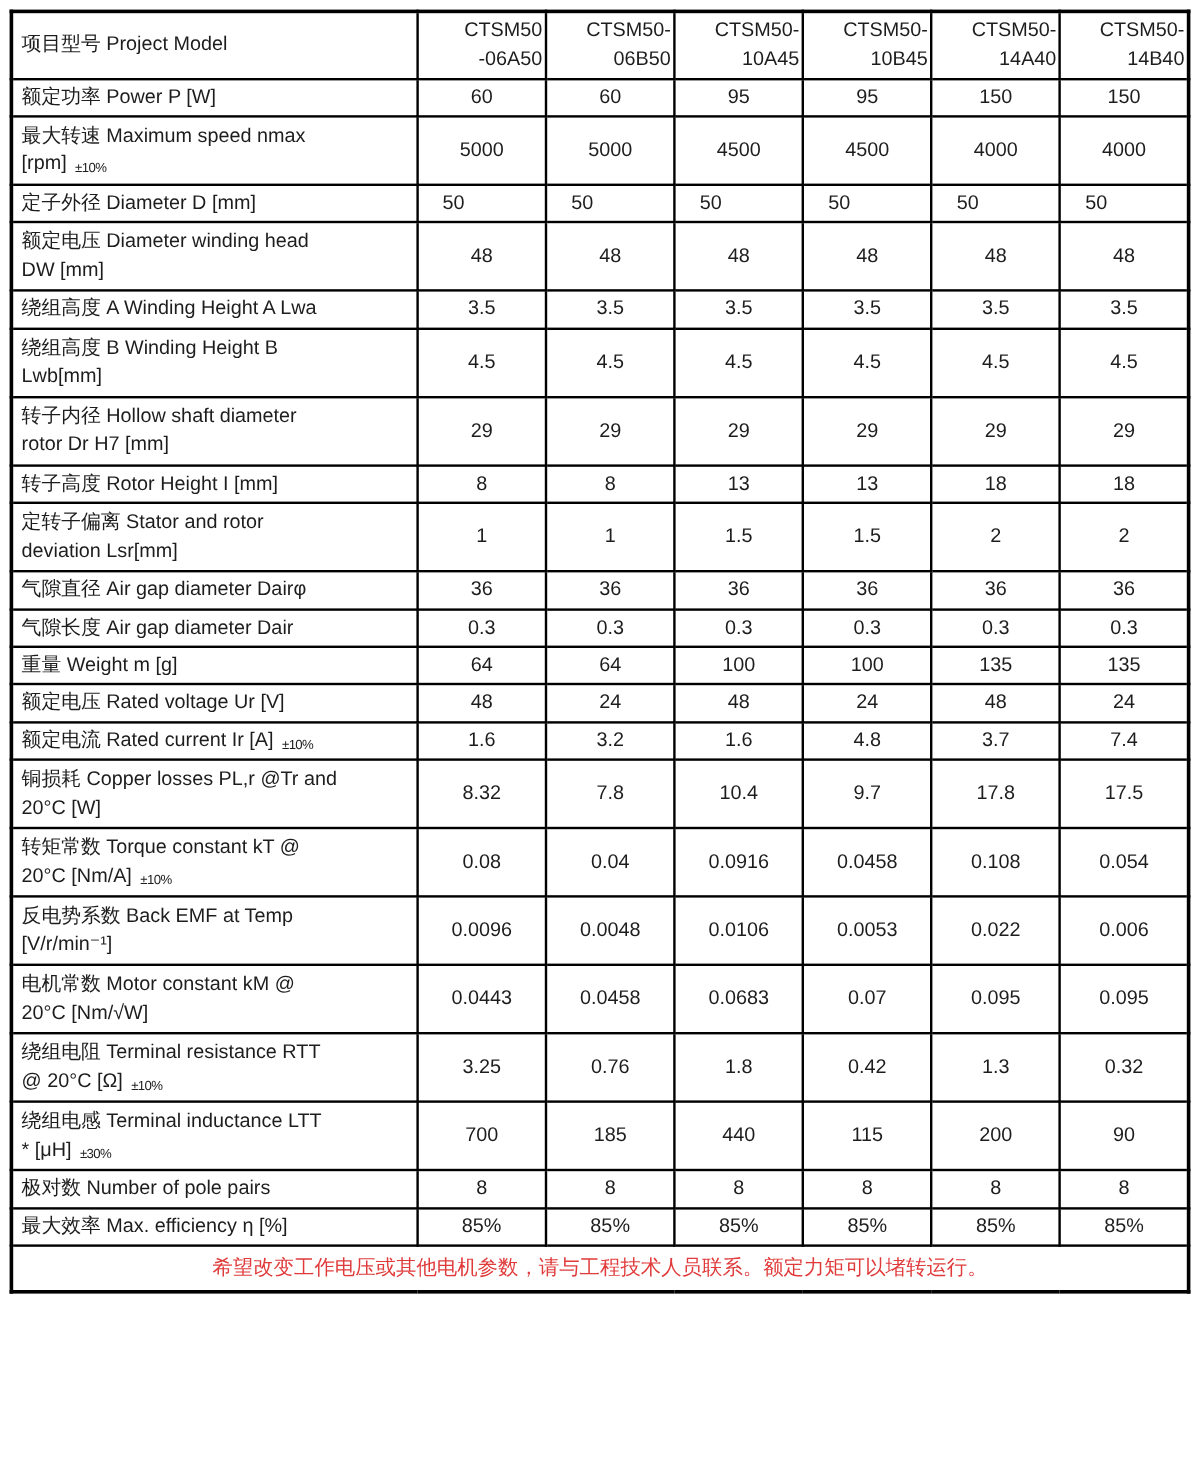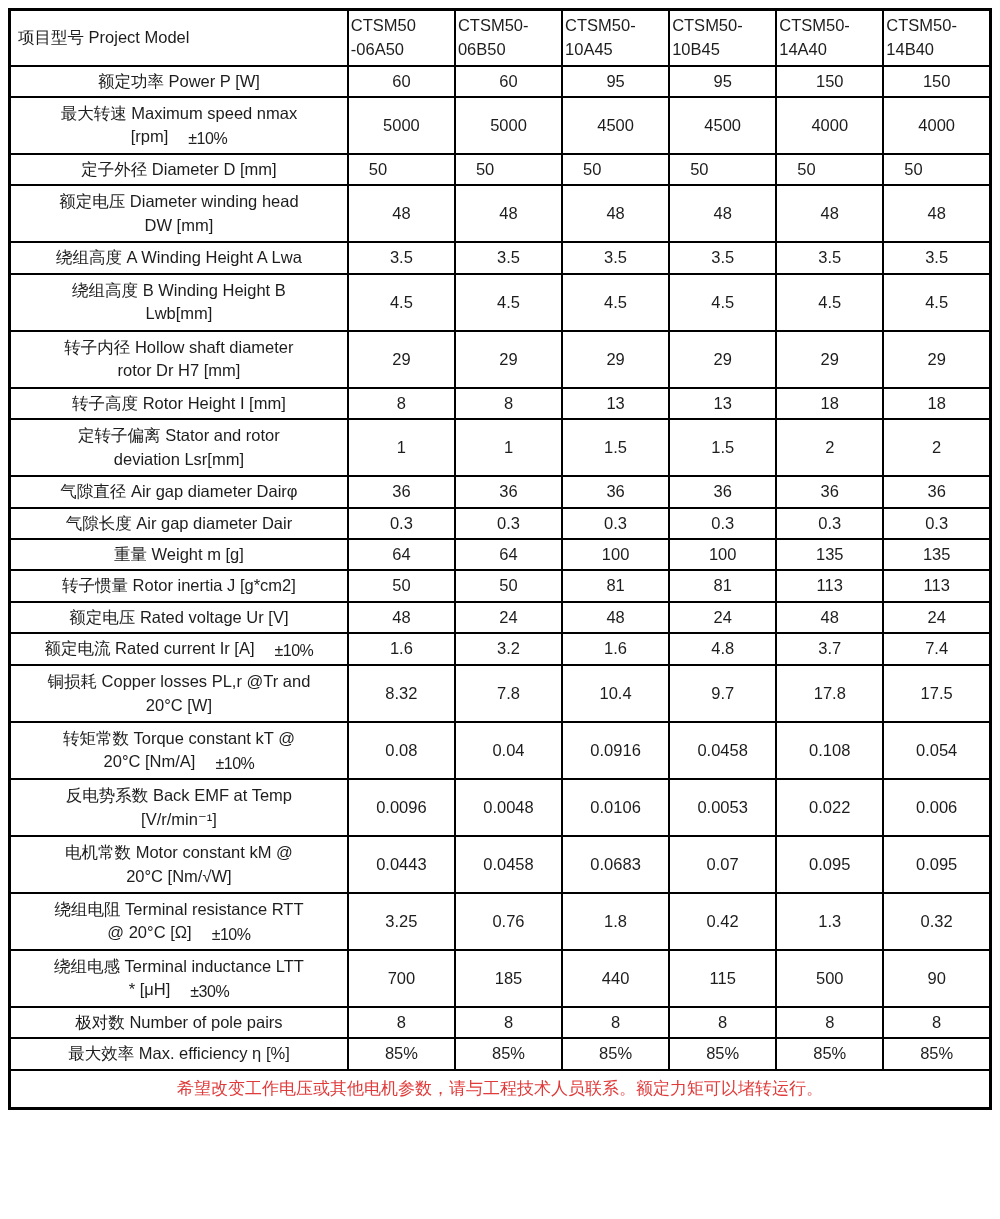--- a/index.html
+++ b/index.html
@@ -22,32 +22,32 @@
     border: 2px solid #000000;
     font-size: 16.5px;
     font-weight: 400;
     padding: 3px 7px;
     line-height: 1.42;
     vertical-align: middle;
     overflow: hidden;
   }
   th.label-header { text-align: left; font-weight: 400; height: 56px; }
   th.model-header { font-weight: 400; text-align: center; padding: 2px 2px; }
-  .label-cell { text-align: center; white-space: pre-line; }
+  .label-cell { text-align: left; white-space: pre-line; }
   .value-cell { text-align: center; }
   tr.align-left td.value-cell { text-align: left; padding-left: 20px; }
   .note {
-    font-size: 16px;
-    margin-left: 20px;
+    font-size: 11px;
+    margin-left: 7px;
     position: relative;
     top: 2px;
     letter-spacing: -0.5px;
     white-space: nowrap;
   }
-  .model-line { text-align: left; line-height: 1.45; }
+  .model-line { text-align: right; line-height: 1.45; }
   td.footer-cell {
     text-align: center;
     color: var(--footer-red, #e03a3a);
     font-size: 17px;
     padding: 6px 4px;
     height: 36px;
   }
   tr.tall td { height: 68px; }
   tr.dbl td { height: 57px; }
   tr.single td { height: 26px; }
@@ -201,29 +201,20 @@
         <tr class="single">
           <td class="label-cell"><span>重量 Weight m [g]</span></td>
           <td class="value-cell">64</td>
           <td class="value-cell">64</td>
           <td class="value-cell">100</td>
           <td class="value-cell">100</td>
           <td class="value-cell">135</td>
           <td class="value-cell">135</td>
         </tr>
         <tr class="single">
-          <td class="label-cell"><span>转子惯量 Rotor inertia J [g*cm2]</span></td>
-          <td class="value-cell">50</td>
-          <td class="value-cell">50</td>
-          <td class="value-cell">81</td>
-          <td class="value-cell">81</td>
-          <td class="value-cell">113</td>
-          <td class="value-cell">113</td>
-        </tr>
-        <tr class="single">
           <td class="label-cell"><span>额定电压 Rated voltage Ur [V]</span></td>
           <td class="value-cell">48</td>
           <td class="value-cell">24</td>
           <td class="value-cell">48</td>
           <td class="value-cell">24</td>
           <td class="value-cell">48</td>
           <td class="value-cell">24</td>
         </tr>
         <tr class="single">
           <td class="label-cell"><span>额定电流 Rated current Ir [A]</span><span class="note">±10%</span></td>
@@ -284,21 +275,21 @@
           <td class="value-cell">1.3</td>
           <td class="value-cell">0.32</td>
         </tr>
         <tr class="dbl">
           <td class="label-cell"><span>绕组电感 Terminal inductance LTT
 * [μH]</span><span class="note">±30%</span></td>
           <td class="value-cell">700</td>
           <td class="value-cell">185</td>
           <td class="value-cell">440</td>
           <td class="value-cell">115</td>
-          <td class="value-cell">500</td>
+          <td class="value-cell">200</td>
           <td class="value-cell">90</td>
         </tr>
         <tr class="single">
           <td class="label-cell"><span>极对数 Number of pole pairs</span></td>
           <td class="value-cell">8</td>
           <td class="value-cell">8</td>
           <td class="value-cell">8</td>
           <td class="value-cell">8</td>
           <td class="value-cell">8</td>
           <td class="value-cell">8</td>

